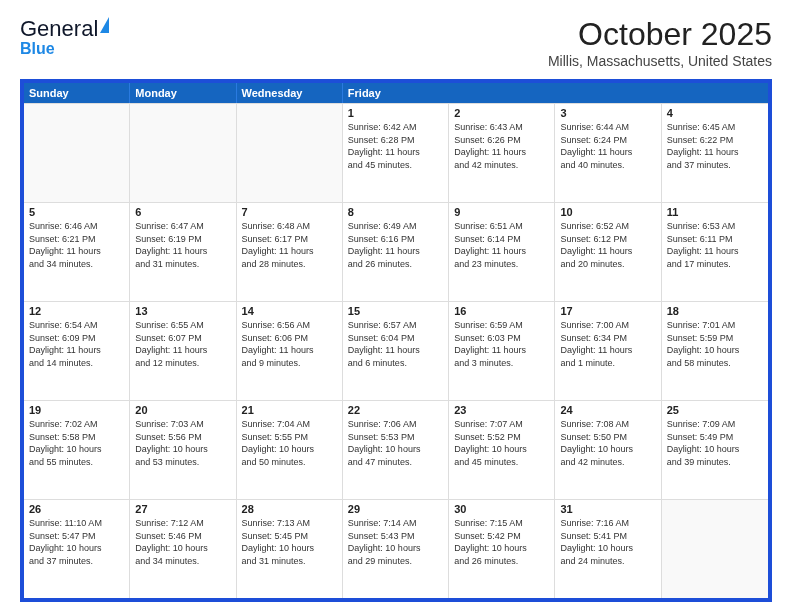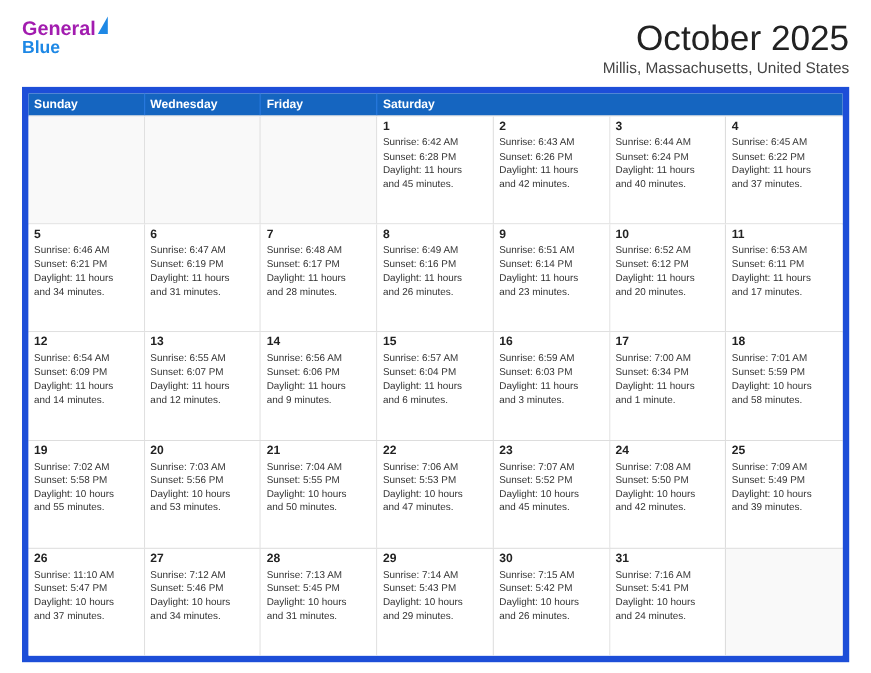--- a/index.html
+++ b/index.html
@@ -37,21 +37,21 @@
       color: #222;
     }
     .location {
       font-size: 14px;
       color: #444;
     }
     .calendar {
       flex: 1;
       display: flex;
       flex-direction: column;
-      border: 6px solid #1d4ed8;
+      border: 4px solid #1d4ed8;
     }
     .cal-header {
       display: grid;
       grid-template-columns: repeat(7, 1fr);
       background: #1565c0;
     }
     .cal-header-cell {
       color: #fff;
       font-size: 11px;
       font-weight: bold;
@@ -97,37 +97,37 @@
       align-items: center;
     }
   </style>
 </head>
 <body>
 
 <div class="page">
   <div class="header">
     <div class="logo">
       <div class="logo-wrapper">
-        <span style="font-size:18px;font-weight:bold;color:#a21caf;">General</span>
+        <span style="font-size:22px;font-weight:normal;color:#0f172a;">General</span>
         <span style="display:inline-block;width:0;height:0;border-left:9px solid transparent;border-bottom:16px solid #1e88e5;margin-left:2px;margin-top:-8px;"></span>
       </div>
       <span style="font-size:16px;font-weight:bold;color:#1e88e5;margin-top:-2px;">Blue</span>
     </div>
     <div class="title-block">
       <div class="month-title">October 2025</div>
       <div class="location">Millis, Massachusetts, United States</div>
     </div>
   </div>
 
   <div class="calendar">
     <div class="cal-header">
     <div class="cal-header-cell">Sunday</div>
+        <div class="cal-header-cell">Monday</div>
         <div class="cal-header-cell">Wednesday</div>
         <div class="cal-header-cell">Friday</div>
-        <div class="cal-header-cell">Saturday</div>
       </div>
     <div class="cal-body">
     <div class="cal-row">
           <div class="cal-cell empty"></div>
           <div class="cal-cell empty"></div>
           <div class="cal-cell empty"></div>
           <div class="cal-cell">
             <div class="day-num">1</div>
             <div class="cell-text" style="white-space: pre-line;">Sunrise: 6:42 AM
 Sunset: 6:28 PM

